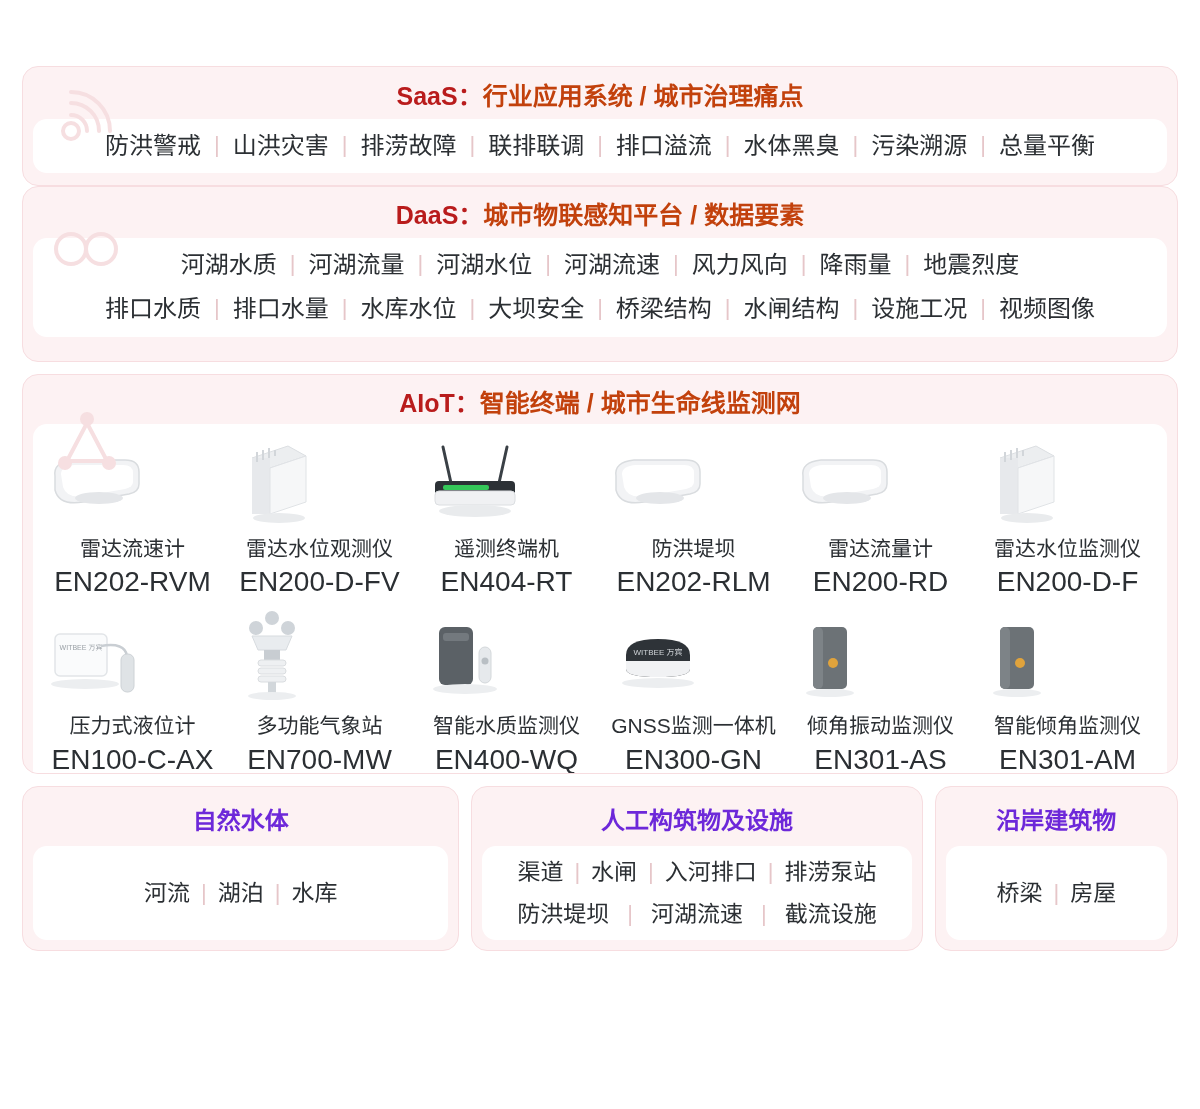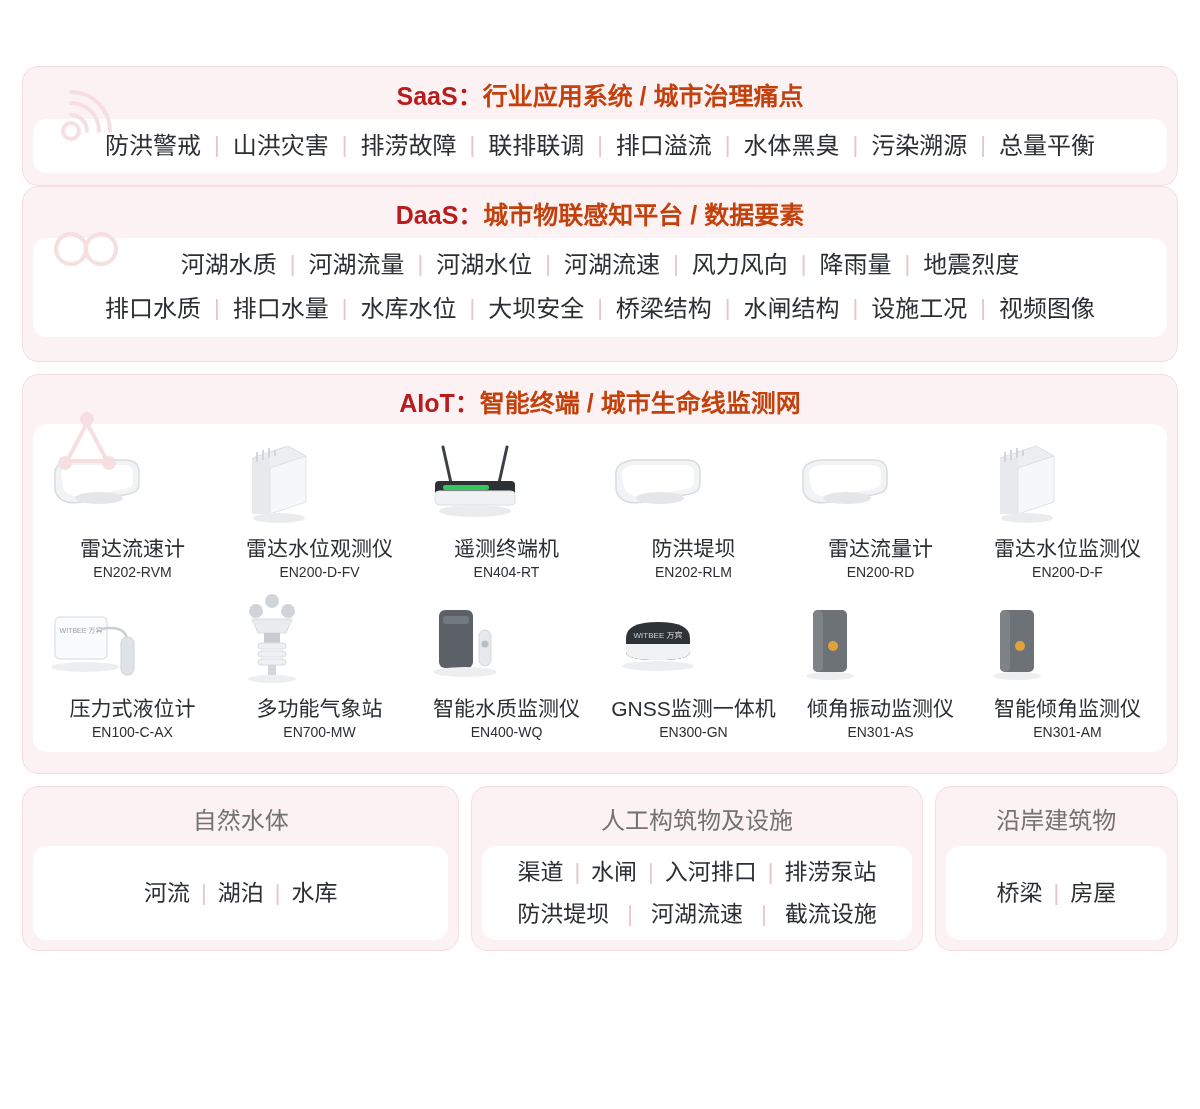--- a/index.html
+++ b/index.html
@@ -120,21 +120,21 @@
     justify-content: flex-start;
   }
   .device-name {
     font-size: 21px;
     color: #2b2f33;
     margin-top: 2px;
     line-height: 1.25;
     white-space: nowrap;
   }
   .device-model {
-    font-size: 14px;
+    font-size: 28px;
     color: #2b2f33;
     line-height: 1.25;
     margin-top: 2px;
     white-space: nowrap;
   }
 
   
   .bottom-row {
     display: flex;
     gap: 12px;
@@ -146,22 +146,22 @@
     border: 1px solid #f7dde0;
     border-radius: 16px;
     box-sizing: border-box;
     padding: 0;
     display: flex;
     flex-direction: column;
   }
   .bottom-card .bt {
     text-align: center;
     font-size: 24px;
-    font-weight: normal;
-    color: #737373;
+    font-weight: bold;
+    color: #6d28d9;
     padding: 14px 0 10px 0;
   }
   .bottom-card .bb {
     flex: 1;
     background: #ffffff;
     border-radius: 14px;
     margin: 0 10px 10px 10px;
     padding: 10px 6px;
     display: flex;
     flex-direction: column;

